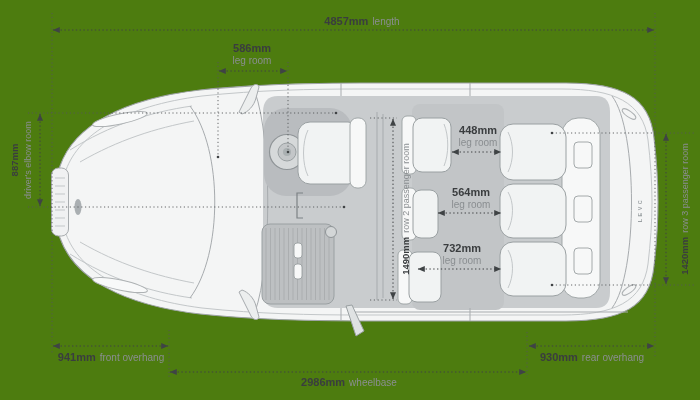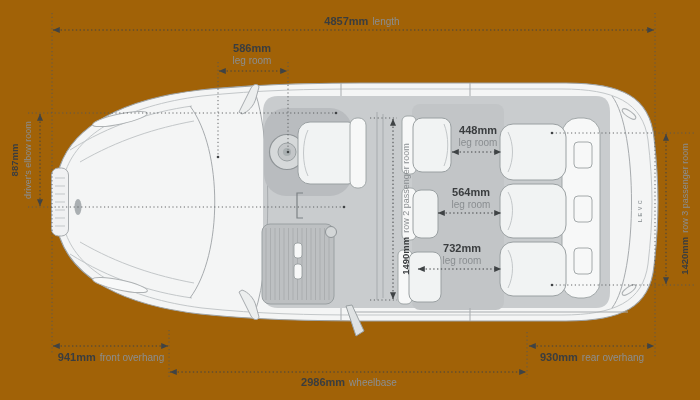--- a/index.html
+++ b/index.html
@@ -1,16 +1,16 @@
 <!DOCTYPE html>
 <html><head>
 <meta charset="utf-8">
 <style>
   html,body{margin:0;padding:0;background:#ffffff;}
-  .stage{width:700px;height:400px;position:relative;background:#a16207;overflow:hidden;
+  .stage{width:700px;height:400px;position:relative;background:#4d7c0f;overflow:hidden;
          font-family:"Liberation Sans", sans-serif;}
   svg{display:block;}
   
   .v{font-weight:bold;font-size:11px;fill:#3a3d3f;}
   .l{font-size:10px;fill:#8a8e91;}
   .vs{font-weight:bold;font-size:9.5px;fill:#3a3d3f;}
   .ls{font-size:9px;fill:#8a8e91;}
   .badge{font-size:5.5px;letter-spacing:2.5px;fill:#9ba0a3;font-weight:bold;}
   
   .dim{stroke:#404345;stroke-width:1;fill:none;stroke-dasharray:1.4 2.4;}

